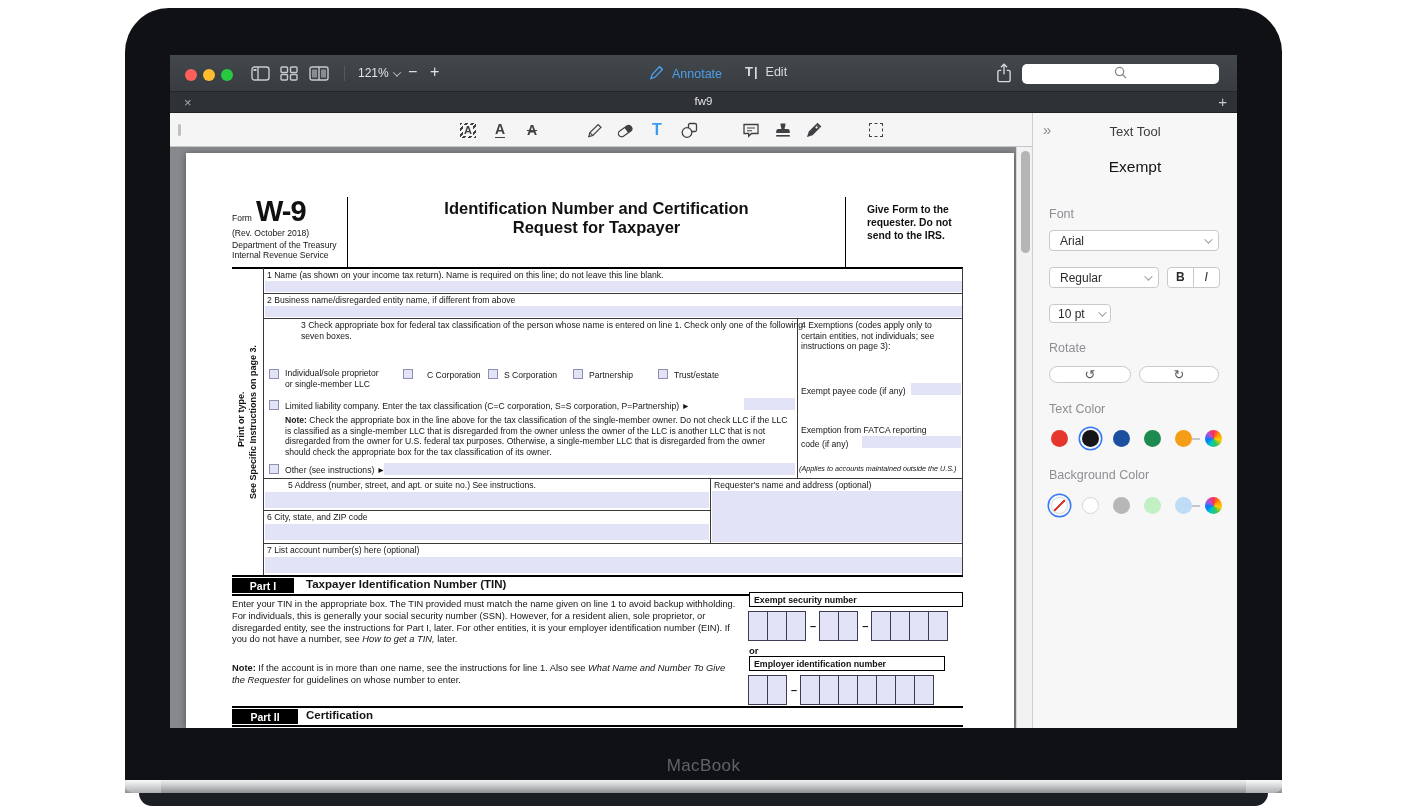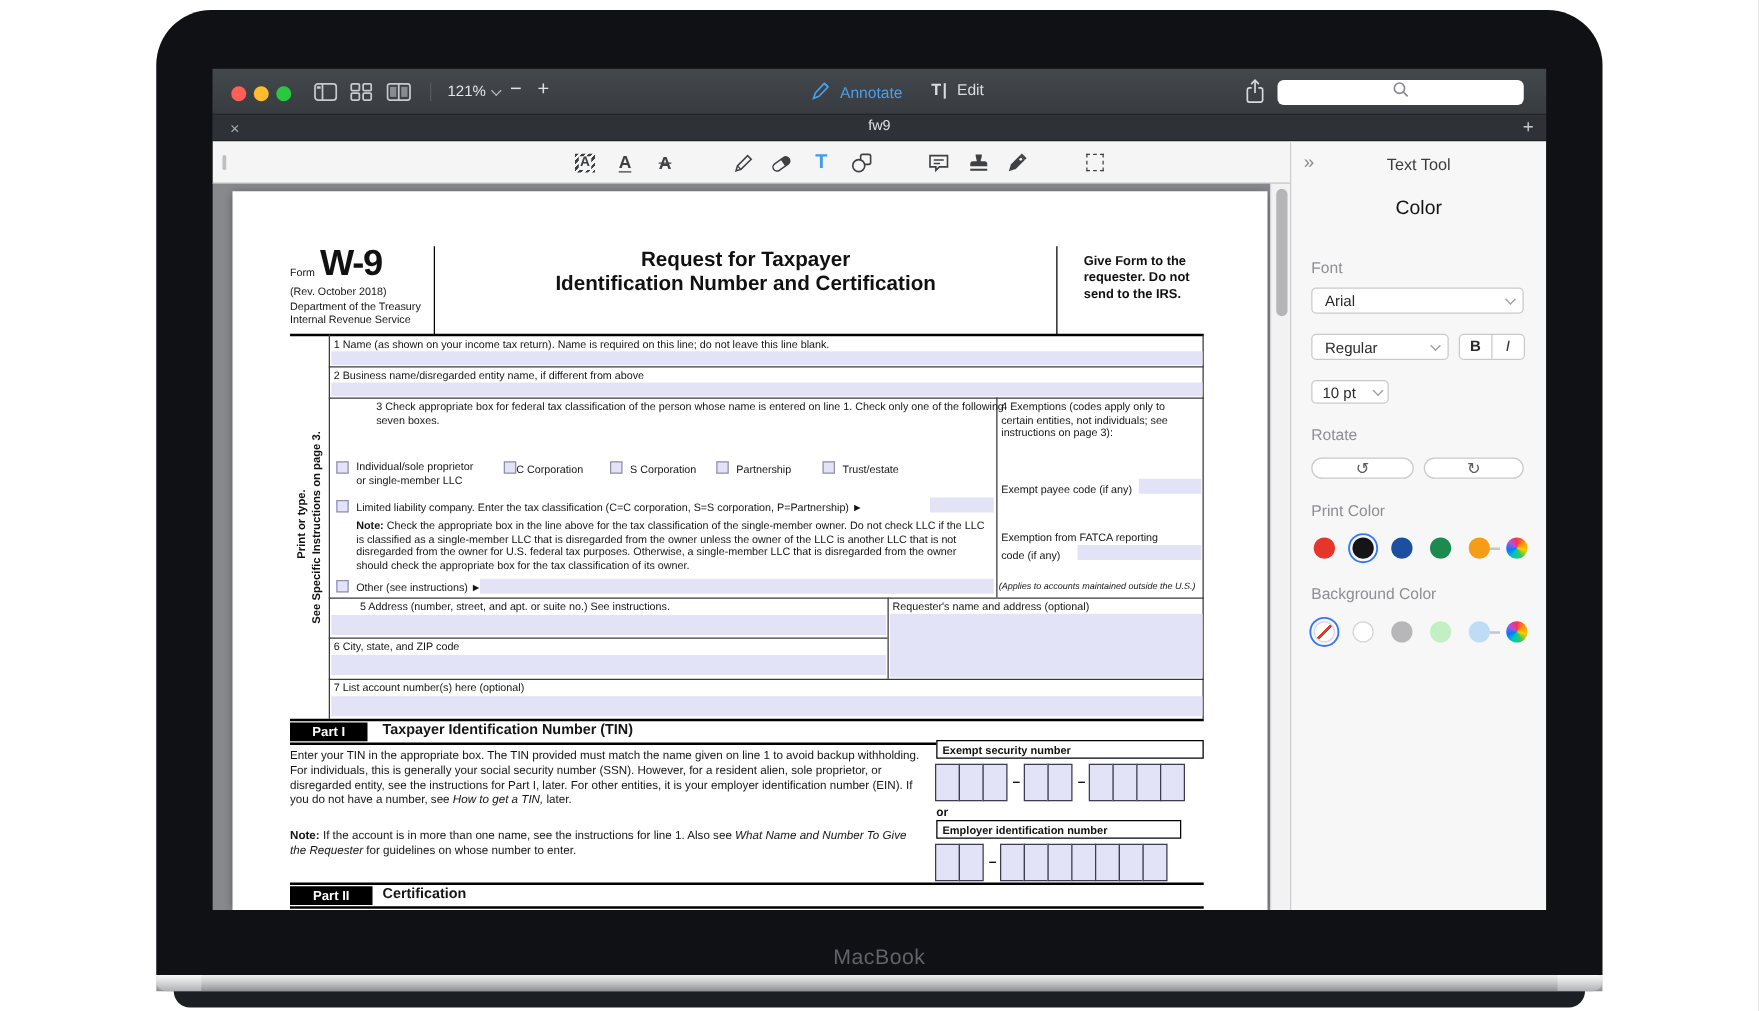--- a/index.html
+++ b/index.html
@@ -269,22 +269,22 @@
 
           <div style="position:absolute; left:46px; top:44px; width:116px; height:71px; border-right:1.5px solid #000;">
             <div style="position:absolute; top:16px; left:0; font-size:8.5px;">Form</div>
             <div style="position:absolute; top:-2px; left:24px; font-size:29px; font-weight:bold; letter-spacing:-1px;">W-9</div>
             <div class="lbl" style="top:31px; left:0;">(Rev. October 2018)</div>
             <div class="lbl" style="top:43px; left:0;">Department of the Treasury</div>
             <div class="lbl" style="top:53px; left:0;">Internal Revenue Service</div>
           </div>
           <div style="position:absolute; left:162px; top:46px; width:497px; text-align:center;">
             <div style="font-size:16.5px; font-weight:bold; line-height:19px;">
+              <div>Identification Number and Certification</div>
               <div>Request for Taxpayer</div>
-              <div>Identification Number and Certification</div>
             </div>
           </div>
           <div style="position:absolute; left:659px; top:44px; width:118px; height:71px; border-left:1.5px solid #000; padding:6px 2px 0 21px; font-size:10.3px; font-weight:bold; line-height:13px;">Give Form to the requester. Do not send to the IRS.</div>
           <div class="thick" style="left:46px; top:114px; width:731px;"></div>
 
           <div class="vtext" style="left:50px; top:116px; height:300px;">Print or type.</div>
           <div class="vtext" style="left:62px; top:116px; height:306px;">See Specific Instructions on page 3.</div>
 
           <div class="vlineF" style="left:77px; top:115px; height:307px;"></div>
           <div class="vlineF" style="left:776px; top:115px; height:307px;"></div>
@@ -298,21 +298,21 @@
 
           <div class="lbl" style="left:81px; top:117px; width:690px;">1   Name (as shown on your income tax return). Name is required on this line; do not leave this line blank.</div>
           <div class="fld" style="left:78.5px; top:128px; width:697px; height:11px;"></div>
           <div class="lbl" style="left:81px; top:142px; width:690px;">2   Business name/disregarded entity name, if different from above</div>
           <div class="fld" style="left:78.5px; top:153px; width:697px; height:11px;"></div>
 
           <div class="lbl" style="left:81px; top:167px; width:522px;margin-left:34px;">3   Check appropriate box for federal tax classification of the person whose name is entered on line 1. Check only one of the following seven boxes.</div>
           <div class="bx" style="left:83px; top:216px;"></div>
           <div class="lbl" style="left:99px; top:215px; width:100px;">Individual/sole proprietor or single-member LLC</div>
           <div class="bx" style="left:217px; top:216px;"></div>
-          <div class="lbl" style="left:227px; top:217px;">C Corporation</div>
+          <div class="lbl" style="left:241px; top:217px;">C Corporation</div>
           <div class="bx" style="left:302px; top:216px;"></div>
           <div class="lbl" style="left:318px; top:217px;">S Corporation</div>
           <div class="bx" style="left:387px; top:216px;"></div>
           <div class="lbl" style="left:403px; top:217px;">Partnership</div>
           <div class="bx" style="left:472px; top:216px;"></div>
           <div class="lbl" style="left:488px; top:217px;">Trust/estate</div>
 
           <div class="bx" style="left:83px; top:247px;"></div>
           <div class="lbl" style="left:99px; top:248px; width:460px;">Limited liability company. Enter the tax classification (C=C corporation, S=S corporation, P=Partnership) ►</div>
           <div class="fld" style="left:558px; top:245px; width:51px; height:12px;"></div>
@@ -386,21 +386,21 @@
         </div>
       </div>
 
       <div class="scrolltrack">
         <div class="scrollthumb"></div>
       </div>
 
       <div class="sidebar">
         <div class="sb-collapse">»</div>
         <div class="sb-title">Text Tool</div>
-        <div class="sb-sample">Color</div>
+        <div class="sb-sample">Exempt</div>
 
         <div class="sb-label" style="left:16px; top:94px;">Font</div>
         <div class="sb-select" style="left:16px; top:117px; width:170px; height:21px;">
           <span class="grow">Arial</span>
           <span class="schev"></span>
         </div>
 
         <div class="sb-select" style="left:16px; top:154px; width:110px; height:21px;">
           <span class="grow">Regular</span>
           <span class="schev"></span>
@@ -416,21 +416,21 @@
         </div>
 
         <div class="sb-label" style="left:16px; top:228px;">Rotate</div>
         <div class="rotbtn" style="left:16px; top:253px; width:82px;">
             <span>↺</span>
           </div>
         <div class="rotbtn" style="left:106px; top:253px; width:80px;">
             <span>↻</span>
           </div>
 
-        <div class="sb-label" style="left:16px; top:289px;">Print Color</div>
+        <div class="sb-label" style="left:16px; top:289px;">Text Color</div>
         <div class="swatch" style="left: 17.5px; top: 317px; background-color: rgb(230, 54, 43);"></div>
         <div class="swatch selected" style="left: 48.5px; top: 317px; background-color: rgb(21, 21, 23);"></div>
         <div class="swatch" style="left: 79.5px; top: 317px; background-color: rgb(29, 79, 161);"></div>
         <div class="swatch" style="left: 110.5px; top: 317px; background-color: rgb(29, 138, 80);"></div>
         <div class="swatch" style="left: 141.5px; top: 317px; background-color: rgb(246, 157, 23);"></div>
         <div class="sw-sep" style="left:159px; top:325px;"></div>
         <div class="swatch wheel" style="left:171.5px; top:317px;"></div>
 
         <div class="sb-label" style="left:16px; top:355px;">Background Color</div>
         <div class="swatch none-swatch selected" style="left:17.5px; top:384px;"></div>

